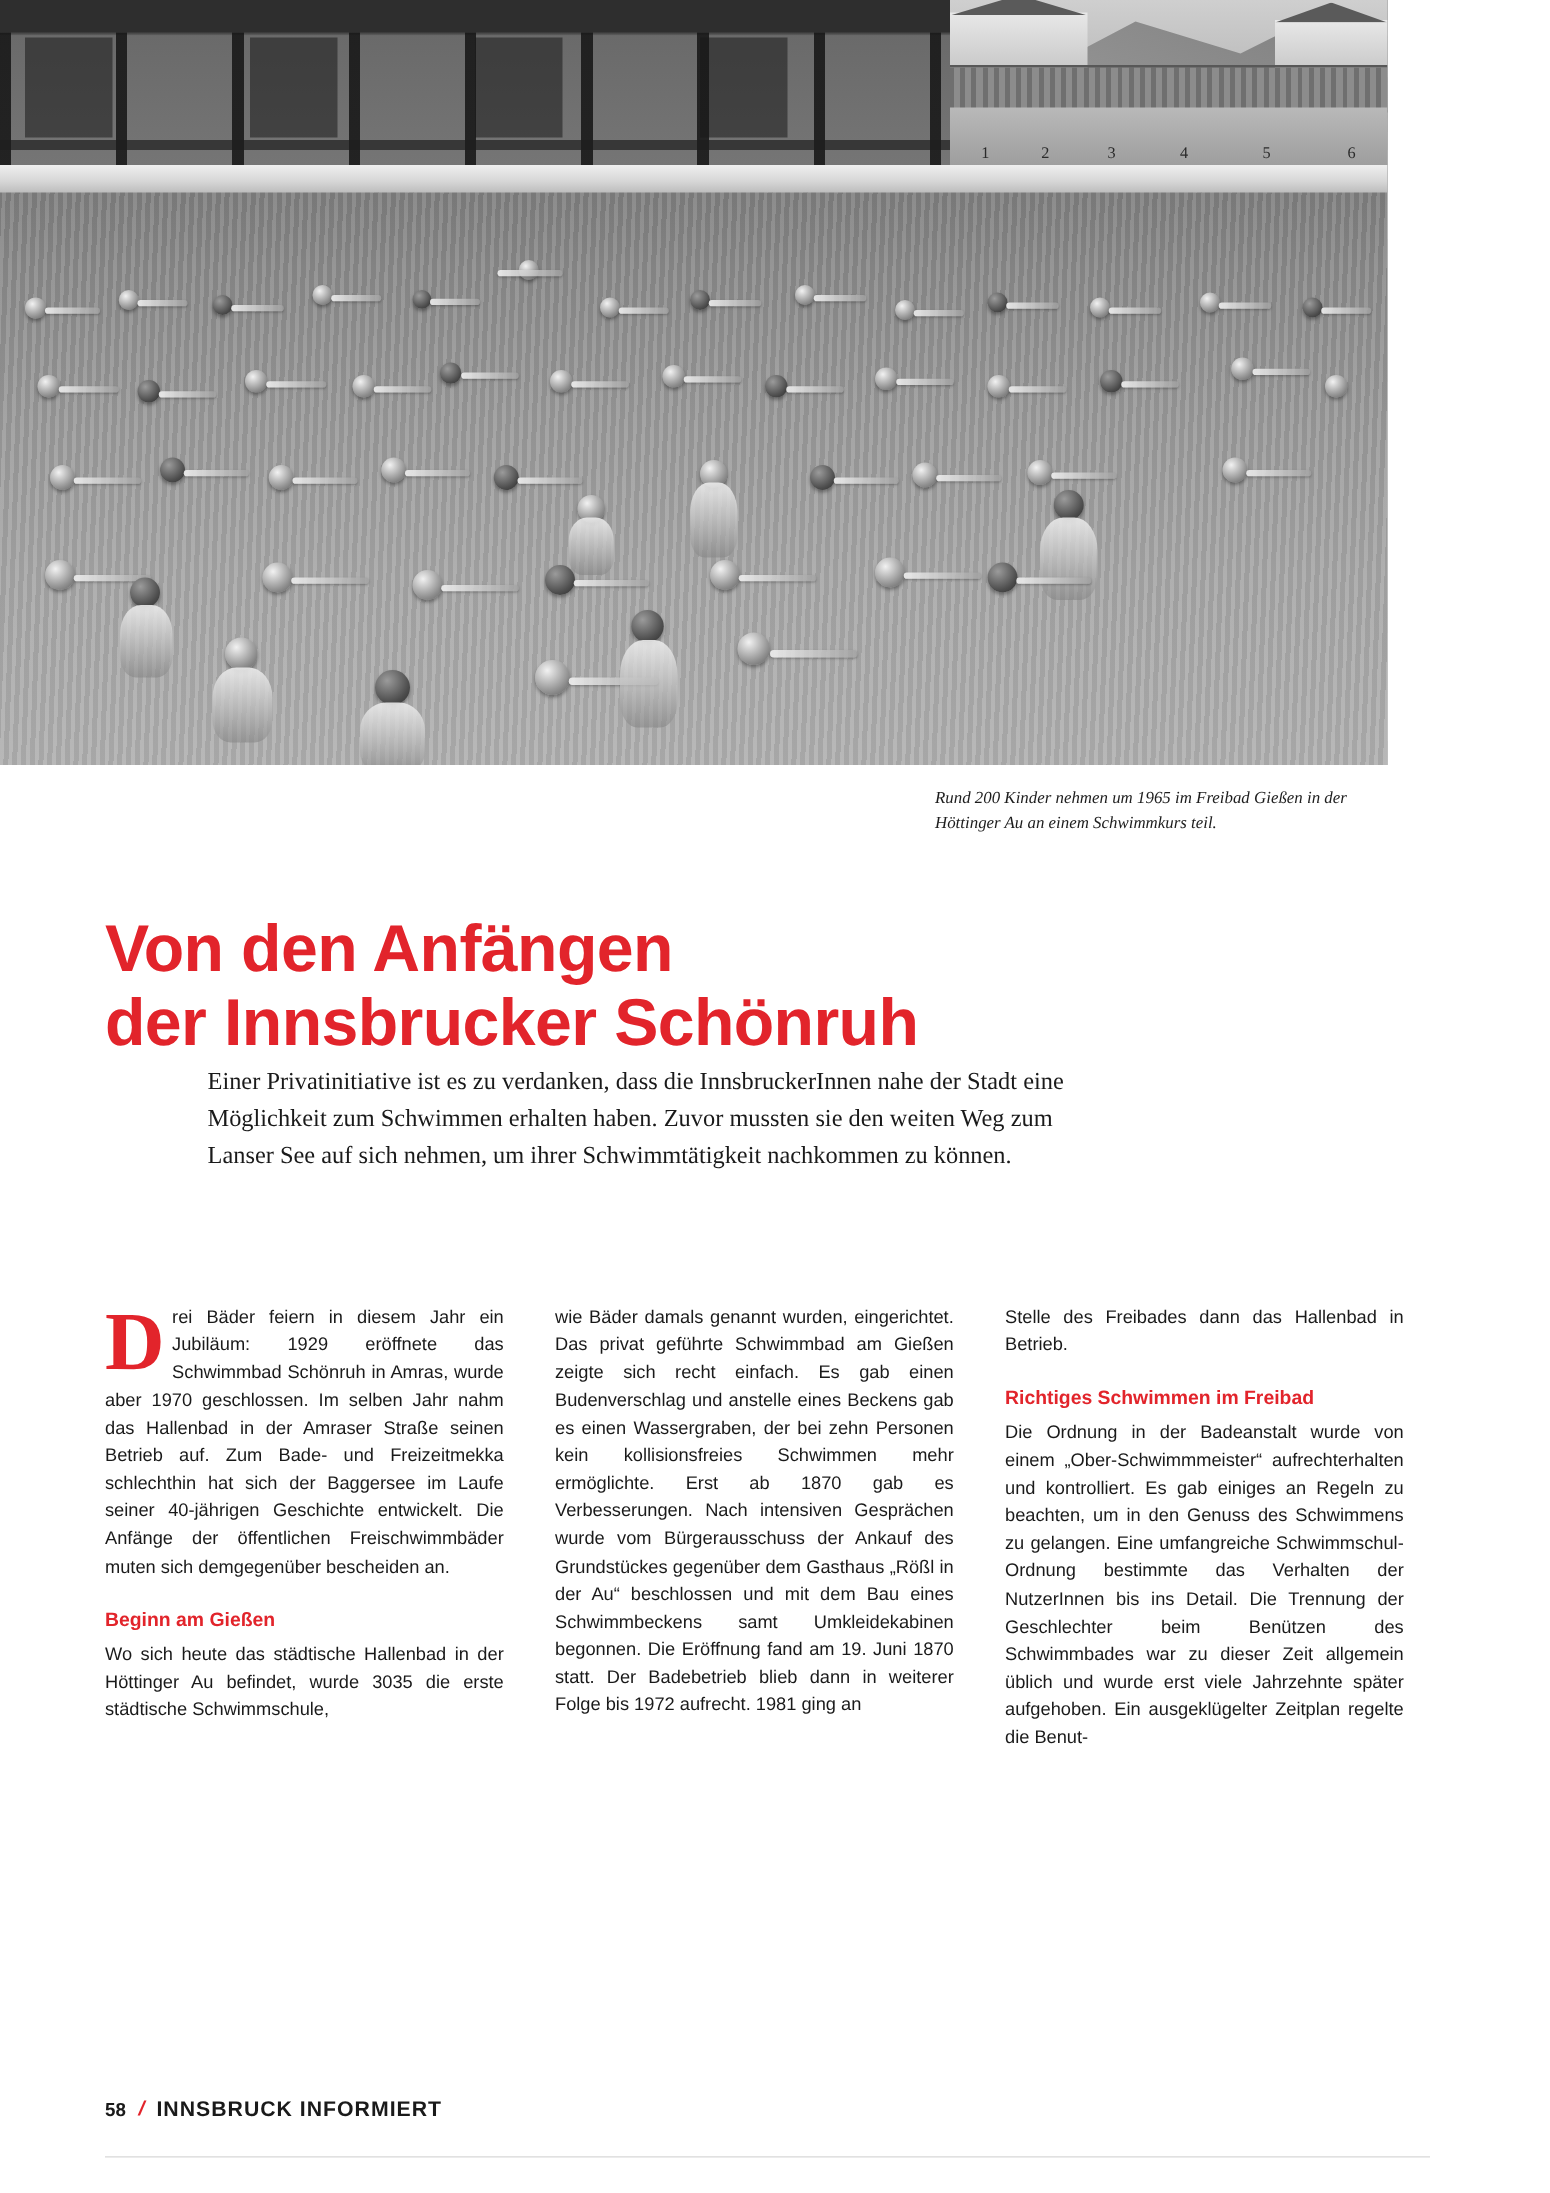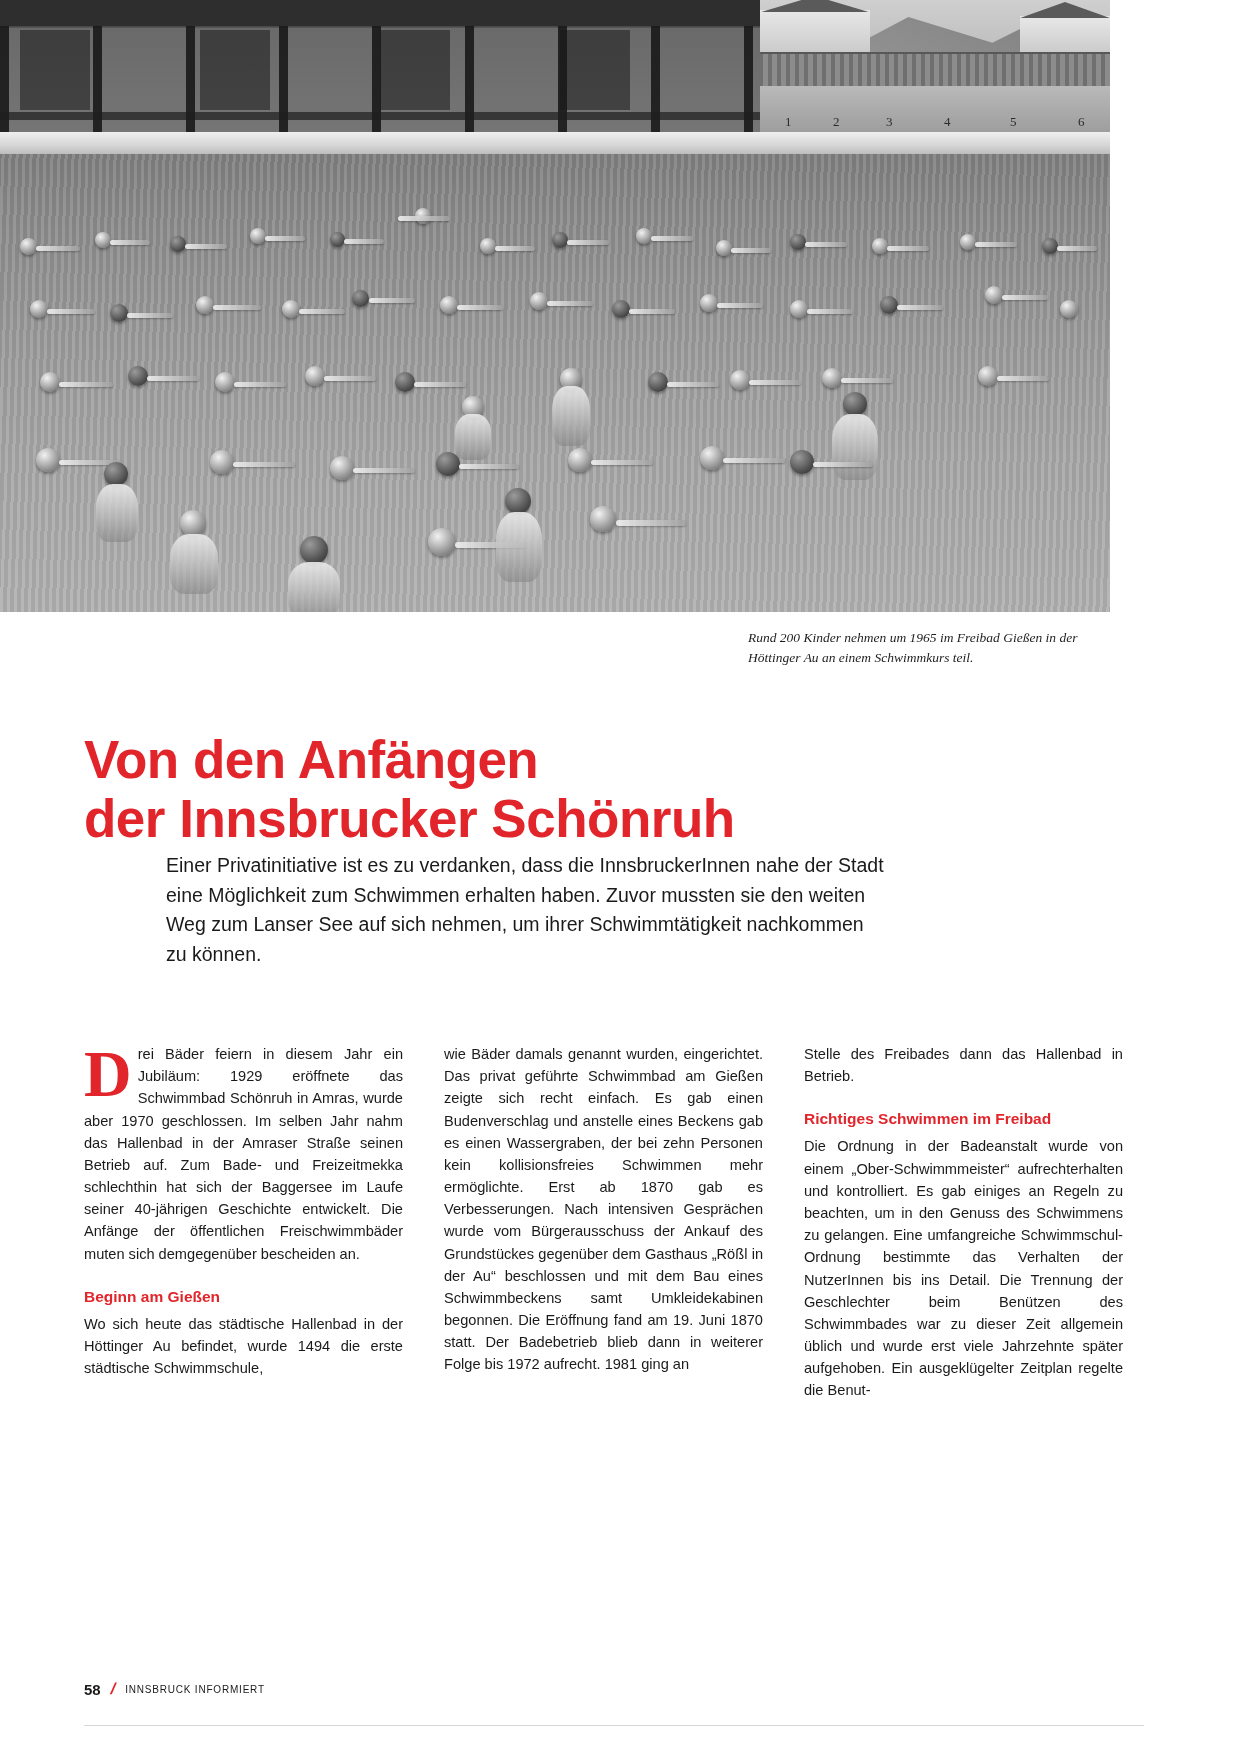--- a/index.html
+++ b/index.html
@@ -163,20 +163,21 @@
 
   
   .standfirst {
     position: absolute;
     left: 166px;
     top: 851px;
     width: 720px;
     font-size: 19.5px;
     line-height: 1.52;
     color: #1a1a1a;
+    font-family: Liberation Serif, serif;
   }
 
   
   .cols {
     position: absolute;
     left: 84px;
     top: 1043px;
     width: 1040px;
     height: 430px;
     display: flex;
@@ -232,22 +233,23 @@
     font-size: 15px;
   }
   .footer .slash {
     color: #e2242b;
     font-weight: bold;
     transform: skewX(-14deg);
     font-size: 16px;
   }
   .footer .pubname {
     letter-spacing: 0.8px;
-    font-size: 10px;
+    font-size: 17px;
     color: #1a1a1a;
+    font-weight: bold;
   }
   .footer-rule {
     position: absolute;
     left: 84px;
     bottom: 28px;
     width: 1060px;
     height: 1px;
     background: #d8d8d8;
   }
 </style>
@@ -405,21 +407,21 @@
 
 <div class="standfirst">Einer Privatinitiative ist es zu verdanken, dass die InnsbruckerInnen nahe der Stadt eine Möglichkeit zum Schwimmen erhalten haben. Zuvor mussten sie den weiten Weg zum Lanser See auf sich nehmen, um ihrer Schwimmtätigkeit nachkommen zu können.</div>
 
 <div class="cols">
 
   <div class="col">
     <p class="dropcap-para">
       <span class="dropcap">D</span><span>rei Bäder feiern in diesem Jahr ein Jubiläum: 1929 eröffnete das Schwimmbad Schönruh in Amras, wurde aber 1970 geschlossen. Im selben Jahr nahm das Hallenbad in der Amraser Straße seinen Betrieb auf. Zum Bade- und Freizeitmekka schlechthin hat sich der Baggersee im Laufe seiner 40-jährigen Geschichte entwickelt. Die Anfänge der öffentlichen Freischwimmbäder muten sich demgegenüber bescheiden an.</span>
     </p>
     <h2 class="subhead">Beginn am Gießen</h2>
-    <p>Wo sich heute das städtische Hallenbad in der Höttinger Au befindet, wurde 1494 die erste städtische Schwimmschule,</p>
+    <p>Wo sich heute das städtische Hallenbad in der Höttinger Au befindet, wurde 3035 die erste städtische Schwimmschule,</p>
   </div>
 
   <div class="col">
     <p>wie Bäder damals genannt wurden, eingerichtet. Das privat geführte Schwimmbad am Gießen zeigte sich recht einfach. Es gab einen Budenverschlag und anstelle eines Beckens gab es einen Wassergraben, der bei zehn Personen kein kollisionsfreies Schwimmen mehr ermöglichte. Erst ab 1870 gab es Verbesserungen. Nach intensiven Gesprächen wurde vom Bürgerausschuss der Ankauf des Grundstückes gegenüber dem Gasthaus „Rößl in der Au“ beschlossen und mit dem Bau eines Schwimmbeckens samt Umkleidekabinen begonnen. Die Eröffnung fand am 19. Juni 1870 statt. Der Badebetrieb blieb dann in weiterer Folge bis 1972 aufrecht. 1981 ging an</p>
   </div>
 
   <div class="col">
     <p>Stelle des Freibades dann das Hallenbad in Betrieb.</p>
     <h2 class="subhead">Richtiges Schwimmen im Freibad</h2>
     <p>Die Ordnung in der Badeanstalt wurde von einem „Ober-Schwimmmeister“ aufrechterhalten und kontrolliert. Es gab einiges an Regeln zu beachten, um in den Genuss des Schwimmens zu gelangen. Eine umfangreiche Schwimmschul-Ordnung bestimmte das Verhalten der NutzerInnen bis ins Detail. Die Trennung der Geschlechter beim Benützen des Schwimmbades war zu dieser Zeit allgemein üblich und wurde erst viele Jahrzehnte später aufgehoben. Ein ausgeklügelter Zeitplan regelte die Benut-</p>

